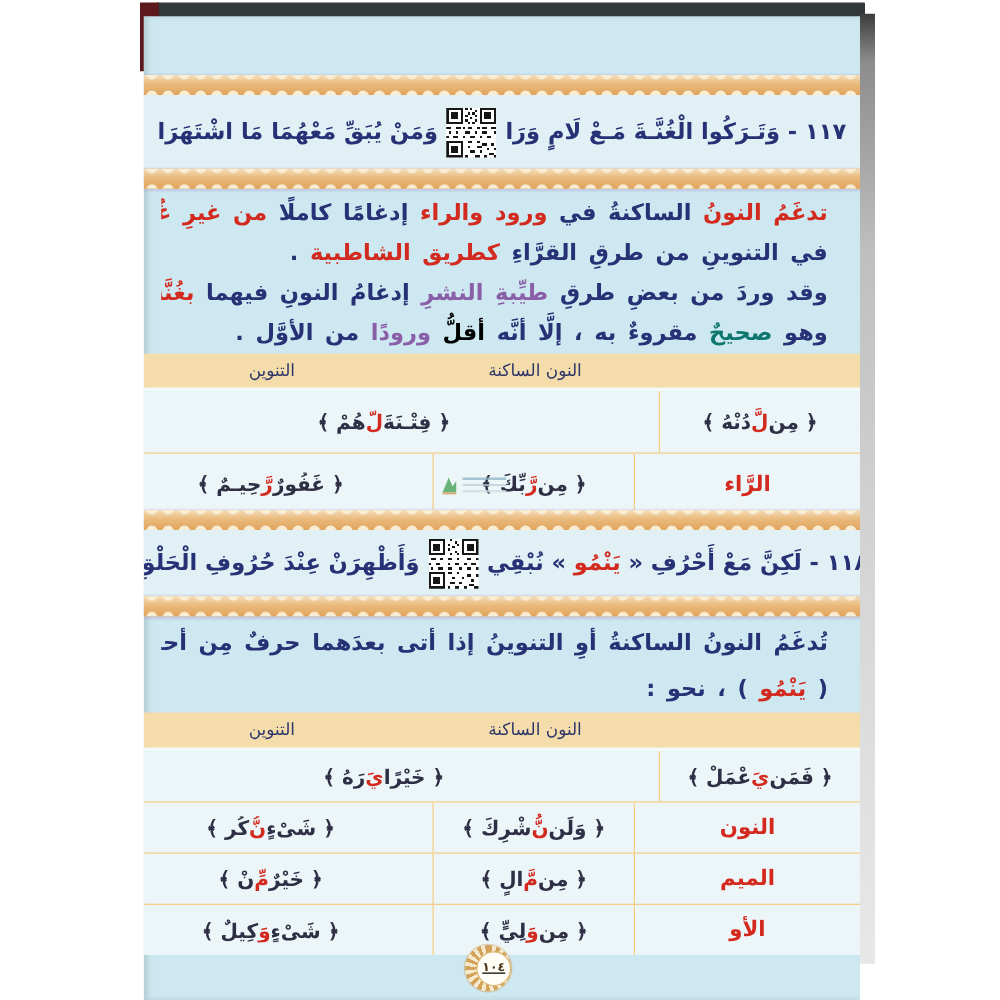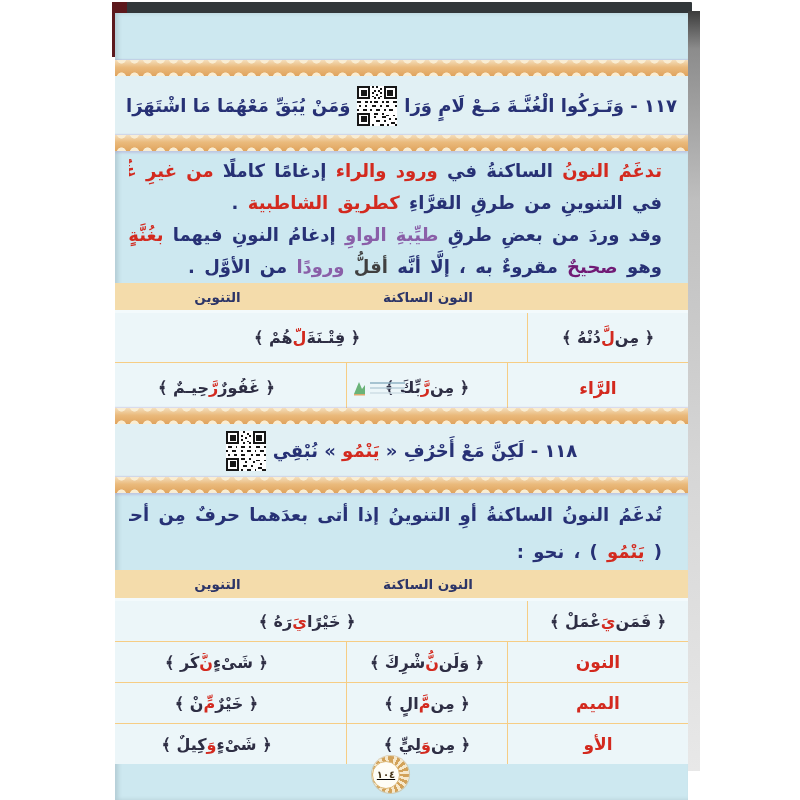--- a/index.html
+++ b/index.html
@@ -44,35 +44,35 @@
   .t-header{display:flex;background:#f4dcab;height:27px;align-items:center;
     border-bottom:3px solid #f3fafc;}
   .t-row{display:flex;background:#ecf6f9;align-items:center;}
   .t-row + .t-row{border-top:1.5px solid #f6cd85;}
   .cell{display:flex;align-items:center;justify-content:center;white-space:nowrap;overflow:hidden;}
   .col-label{flex:0 0 180px;}
   .col-noon{flex:0 0 160px;}
   .col-tanw{flex:1 1 auto;padding-left:0;padding-right:28px;}
   .t-row .col-label{border-left:1.5px solid #f6cd85;align-self:stretch;}
   .t-row .col-noon{border-left:1.5px solid #f6cd85;align-self:stretch;}
-  .t-header .cell{font-size:13.5px;color:#2c3568;font-weight:bold;border:none;}
+  .t-header .cell{font-size:13.5px;color:#2c3568;font-weight:normal;border:none;}
   .t-label{color:#d3291e;font-weight:bold;font-size:17px;}
   .t-ex{font-size:16px;font-weight:bold;}
   
   .c-navy{color:#273175}
   .c-dark{color:#2e2e44}
   .c-red{color:#d32a1f}
   .c-purple{color:#8a5fa8}
-  .c-green{color:#701a75}
-  .c-blue{color:#404040}
+  .c-green{color:#0f766e}
+  .c-blue{color:#000000}
   
   .rosette{
     position:absolute;left:257px;top:743px;width:37px;height:37px;border-radius:50%;
     background:repeating-conic-gradient(#d2a259 0deg 11deg,#f6e8cb 11deg 22deg);
-    display:flex;align-items:center;justify-content:flex-end;
+    display:flex;align-items:center;justify-content:flex-start;
     box-shadow:0 0 0 1px rgba(205,160,95,.45);
     text-decoration:underline;
   }
   .rosette-inner{
     width:26px;height:26px;border-radius:50%;background:#fefdf6;border:1px solid #dcb877;
     display:flex;align-items:center;justify-content:center;
     font-size:10px;font-weight:bold;color:#473619;direction:rtl;
   }
   
   .watermark{position:absolute;left:238px;top:363px;width:52px;height:24px;opacity:.75;
@@ -162,21 +162,21 @@
         </svg>
       </span>
       <span><span class="c-navy">وَمَنْ يُبَقِّ مَعْهُمَا مَا اشْتَهَرَا</span></span>
     </div>
 
     <div class="ornament" style="top:122px"></div>
 
     <div class="para p1" style="top:142px">
       <p><span class="c-red">تدغَمُ النونُ </span><span class="c-navy">الساكنةُ في </span><span class="c-red">ورود والراء </span><span class="c-navy">إدغامًا كاملًا </span><span class="c-red">من غيرِ غُنَّةٍ</span></p>
       <p><span class="c-navy">في التنوينِ من طرقِ القرَّاءِ </span><span class="c-red">كطريق الشاطبية</span><span class="c-navy"> .</span></p>
-      <p><span class="c-navy">وقد وردَ من بعضِ طرقِ </span><span class="c-purple">طيِّبةِ الواوِ </span><span class="c-navy">إدغامُ النونِ فيهما </span><span class="c-red">بغُنَّةٍ</span></p>
+      <p><span class="c-navy">وقد وردَ من بعضِ طرقِ </span><span class="c-purple">طيِّبةِ النشرِ </span><span class="c-navy">إدغامُ النونِ فيهما </span><span class="c-red">بغُنَّةٍ</span></p>
       <p><span class="c-navy">وهو </span><span class="c-green">صحيحٌ </span><span class="c-navy">مقروءٌ به ، إلَّا أنَّه </span><span class="c-blue">أقلُّ </span><span class="c-purple">ورودًا </span><span class="c-navy">من الأوَّل .</span></p>
     </div>
 
     <div class="xtable" style="top:270px">
       <div class="t-header">
         <div class="cell col-label"></div>
         <div class="cell col-noon">النون الساكنة</div>
         <div class="cell col-tanw">التنوين</div>
       </div>
       <div class="t-row" style="height:49px">
@@ -272,20 +272,21 @@
               <rect x="9" y="18" width="2" height="1"></rect>
               <rect x="13" y="18" width="1" height="1"></rect>
             <rect x="17" y="19" width="2" height="1"></rect>
               <rect x="8" y="20" width="1" height="1"></rect>
               <rect x="11" y="20" width="2" height="1"></rect>
             <rect x="15" y="20" width="1" height="1"></rect>
               <rect x="19" y="20" width="2" height="1"></rect>
           </g>
         </svg>
       </span>
+      <span><span class="c-navy">وَأَظْهِرَنْ عِنْدَ حُرُوفِ الْحَلْقِ</span></span>
     </div>
 
     <div class="ornament" style="top:464px"></div>
 
     <div class="para p2" style="top:483px">
       <p><span class="c-navy">تُدغَمُ النونُ الساكنةُ أوِ التنوينُ إذا أتى بعدَهما حرفٌ مِن أحرفِ</span></p>
       <p><span class="c-navy">( </span><span class="c-red">يَنْمُو</span><span class="c-navy"> ) ، نحو :</span></p>
     </div>
 
     <div class="xtable" style="top:557px">

